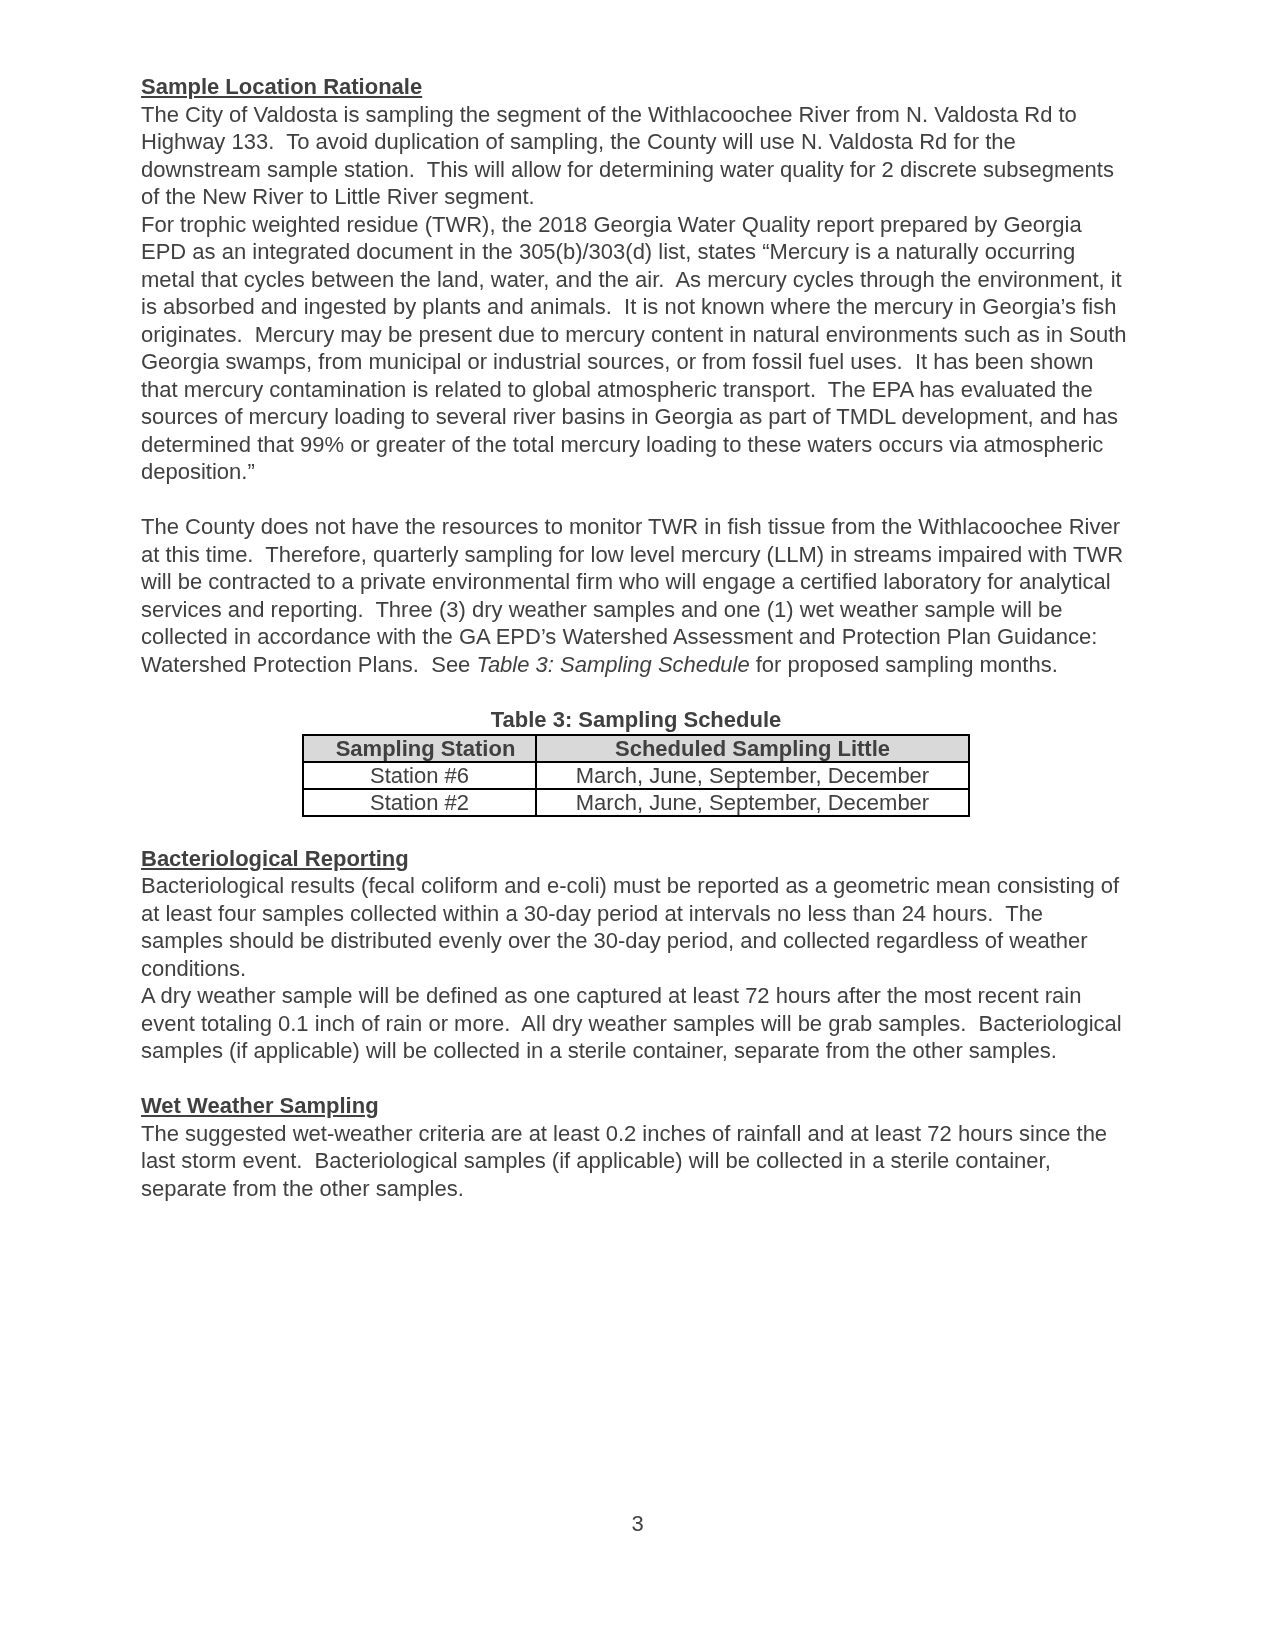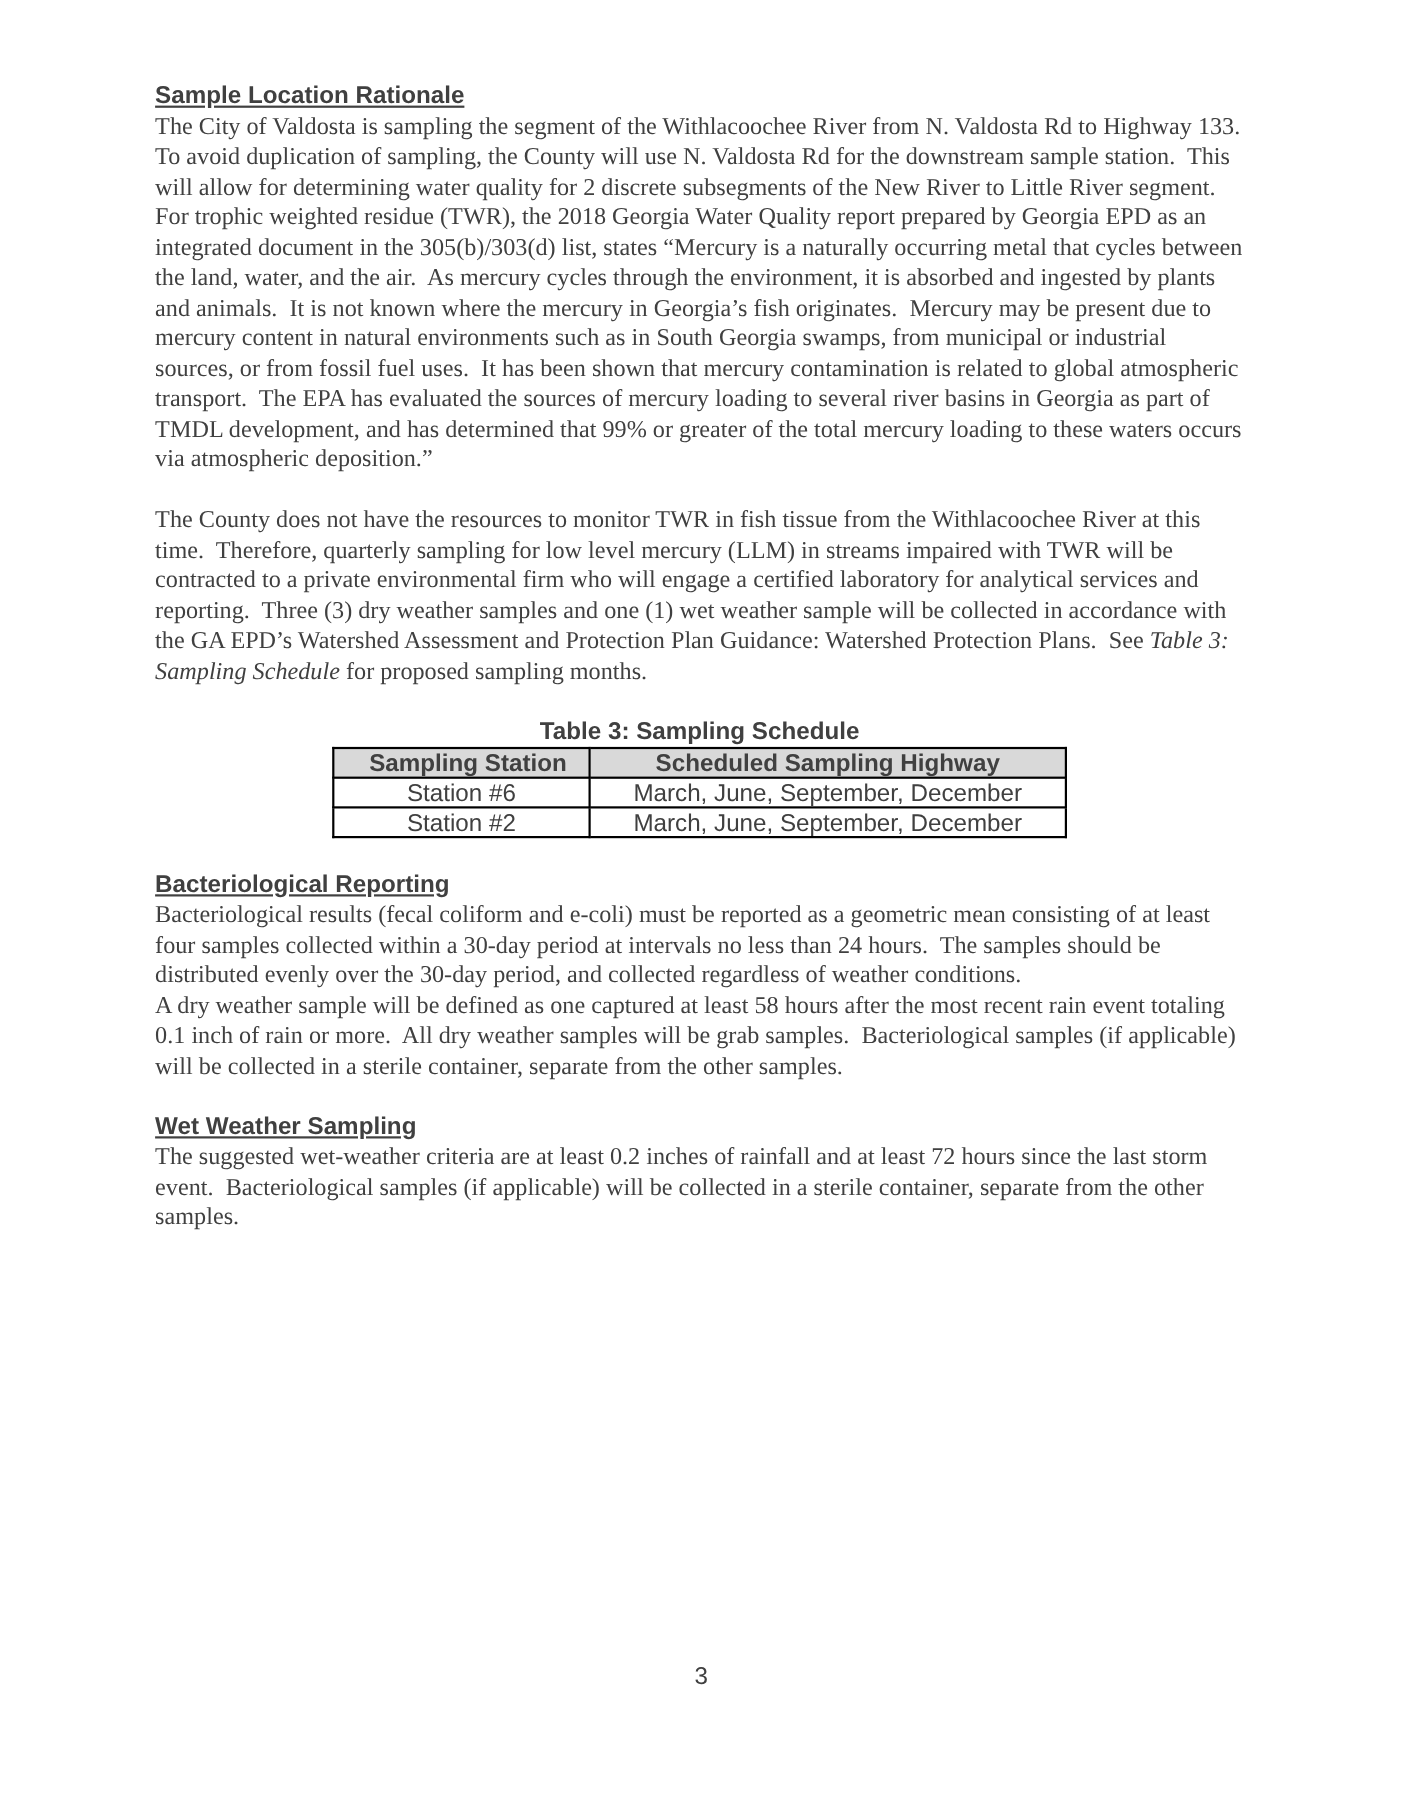--- a/index.html
+++ b/index.html
@@ -22,21 +22,20 @@
     margin: 27.5px 0 0 0;
     font-size: 22px;
     line-height: 27.5px;
     font-weight: bold;
     text-decoration: underline;
   }
   .doc-heading.first { margin-top: 0; }
   .doc-para {
     margin: 0;
     white-space: pre-wrap; 
-    font-family: Liberation Serif, serif;
   }
   .para-gap { margin-top: 27.5px; }
   .table-block { margin-top: 27.5px; }
   .table-title {
     text-align: center;
     font-weight: bold;
     margin: 0 0 1px 0;
   }
   table.schedule-table {
     border-collapse: collapse;
@@ -86,21 +85,21 @@
     <div class="table-block">
       <div class="table-title">Table 3: Sampling Schedule</div>
       <table class="schedule-table">
         <colgroup>
           <col class="col-station">
           <col class="col-months">
         </colgroup>
         <thead>
           <tr>
             <th style="background-color: rgb(217, 217, 217); padding-left: 16px;">Sampling Station</th>
-            <th style="background-color: rgb(217, 217, 217);">Scheduled Sampling Highway</th>
+            <th style="background-color: rgb(217, 217, 217);">Scheduled Sampling Little</th>
           </tr>
         </thead>
         <tbody>
           <tr>
             <td>Station #6</td>
             <td>March, June, September, December</td>
           </tr>
           <tr>
             <td>Station #2</td>
             <td>March, June, September, December</td>
@@ -108,21 +107,21 @@
         </tbody>
       </table>
     </div>
 
     <section>
       <h3 class="doc-heading">Bacteriological Reporting</h3>
       <p class="doc-para">Bacteriological results (fecal coliform and e-coli) must be reported as a geometric mean consisting of at least four samples collected within a 30-day period at intervals no less than 24 hours.  The samples should be distributed evenly over the 30-day period, and collected regardless of weather conditions.</p>
     </section>
 
     <section>
-      <p class="doc-para">A dry weather sample will be defined as one captured at least 58 hours after the most recent rain event totaling 0.1 inch of rain or more.  All dry weather samples will be grab samples.  Bacteriological samples (if applicable) will be collected in a sterile container, separate from the other samples.</p>
+      <p class="doc-para">A dry weather sample will be defined as one captured at least 72 hours after the most recent rain event totaling 0.1 inch of rain or more.  All dry weather samples will be grab samples.  Bacteriological samples (if applicable) will be collected in a sterile container, separate from the other samples.</p>
     </section>
 
     <section>
       <h3 class="doc-heading">Wet Weather Sampling</h3>
       <p class="doc-para">The suggested wet-weather criteria are at least 0.2 inches of rainfall and at least 72 hours since the last storm event.  Bacteriological samples (if applicable) will be collected in a sterile container, separate from the other samples.</p>
     </section>
 
   </div>
 
   <div class="page-number">3</div>

